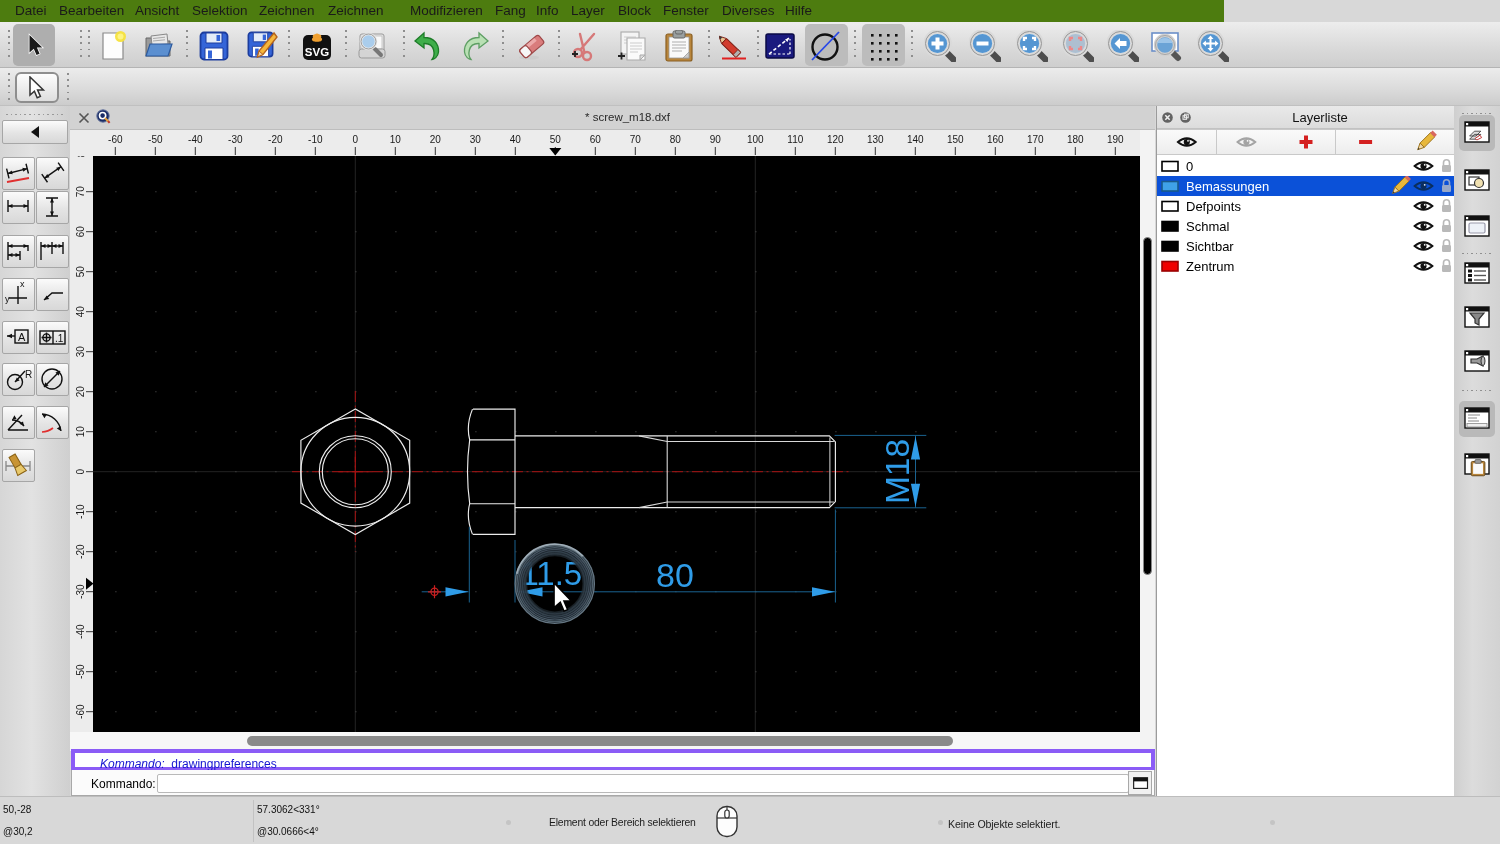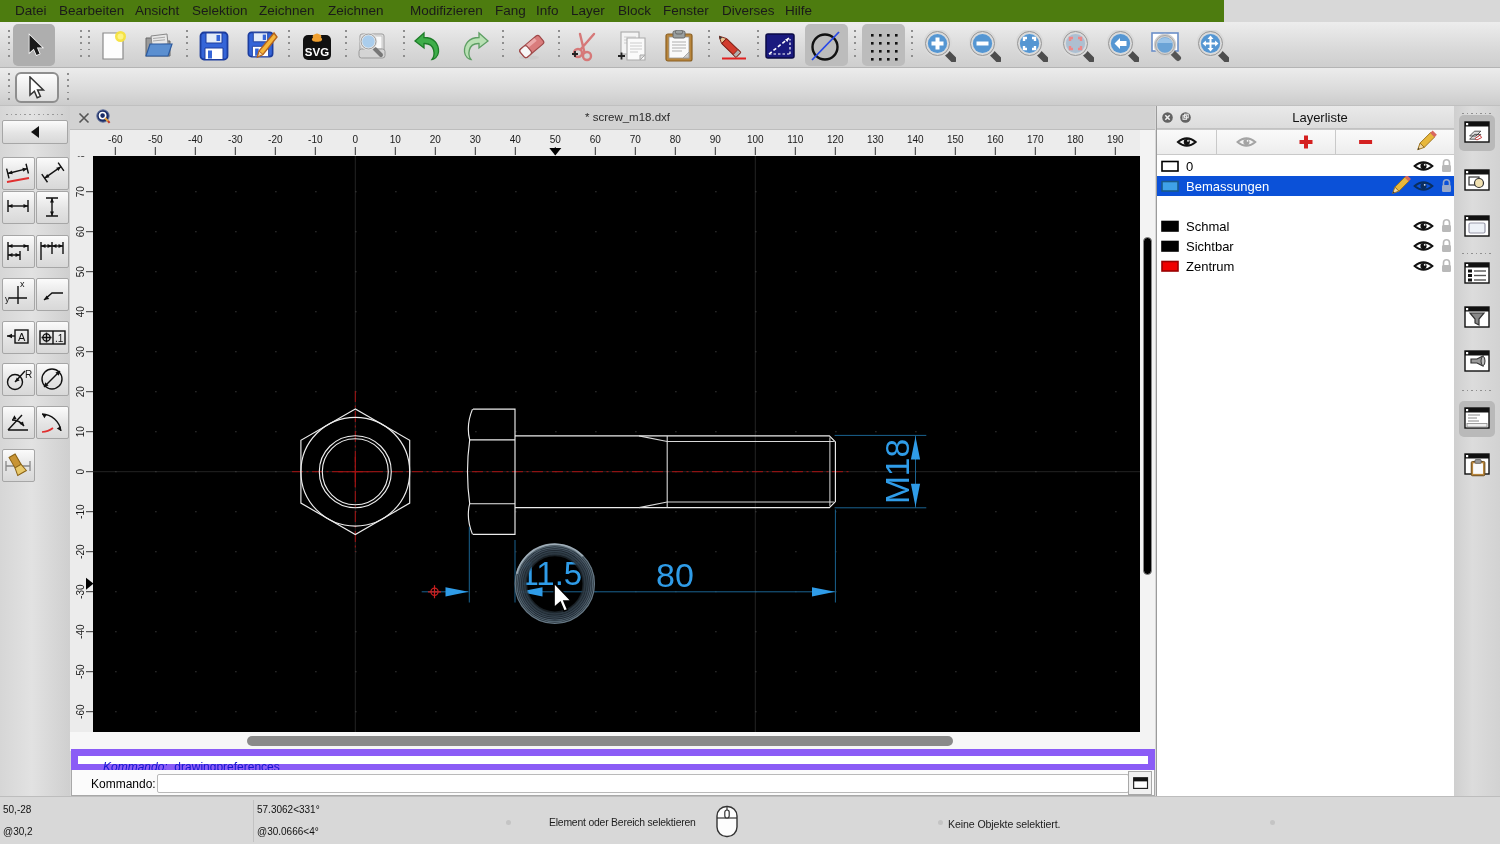--- a/index.html
+++ b/index.html
@@ -33,21 +33,21 @@
  text-align:center;font-size:13px;color:#111;padding-top:4px;text-indent:28px;}
 #rptools{position:absolute;left:0;top:23px;width:298px;height:26px;}
 .rpcell{position:absolute;top:0;height:26px;border:1px solid #c9c9c9;border-left:none;
  background:linear-gradient(#fafafa,#ededed);}
 .lrow{position:absolute;left:0;width:298px;height:20px;font-size:13px;color:#000;}
 #dock{position:absolute;left:1454px;top:106px;width:46px;height:694px;
  background:linear-gradient(90deg,#cfcfcf,#dcdcdc 40%,#d2d2d2);}
 .dockbtn{position:absolute;left:5px;width:36px;height:36px;border-radius:5px;}
 .pressed{background:#b9b9b9;}
 #cmdhist{position:absolute;left:71px;top:749px;width:1084px;height:22px;background:#fff;
- border:7px solid #8b5cf6;font-size:12px;color:#1515d0;padding:4px 0 0 25px;}
+ border:4px solid #8b5cf6;font-size:12px;color:#1515d0;padding:4px 0 0 25px;}
 #cmdrow{position:absolute;left:71px;top:770px;width:1084px;height:26px;background:#fbfbfb;
  border:1px solid #a8a8a8;border-top:none;}
 #cmdfield{position:absolute;left:85px;top:3.5px;width:972px;height:19px;background:#fff;
  border:1px solid #b9b9b9;border-radius:2px;}
 #cmdbtn{position:absolute;left:1056px;top:1px;width:24px;height:24px;background:#f0f0f0;
  border:1px solid #a8a8a8;}
 #statusbar{position:absolute;left:0;top:796px;width:1500px;height:48px;background:#d8d8d8;
  border-top:1px solid #bdbdbd;font-size:10px;color:#111;padding-left:24px;}
 .st{position:absolute;}
 </style></head><body>
@@ -616,20 +616,33 @@
         <g opacity="0.9">
           <path d="M257.5 10 Q266.5 2.5 275.5 10 Q266.5 17.5 257.5 10 Z" fill="none" stroke="#0a2a50" stroke-width="1.7"></path>
           <circle cx="266.5" cy="10" r="3.1" fill="#0a2a50"></circle>
           <circle cx="267.7" cy="8.8" r="0.9" fill="#fff"></circle>
         </g>
         <path d="M286.5 9.0 v-2.2 a3 3 0 0 1 6 0 v2.2" fill="none" stroke="#98a8c8" stroke-width="1.6"></path>
         <rect x="285.0" y="9.0" width="9" height="7" rx="1.2" fill="#98a8c8"></rect>
       </svg>
       <div class="abs" style="left:29px;top:3px;">Bemassungen</div>
     </div>
+    <div class="lrow" style="top:90px;">
+      <svg class="abs" style="left:0;top:0" width="298" height="20" viewBox="0 0 298 20">
+        <rect x="5" y="5.5" width="16" height="9.5" fill="#fff" stroke="#000" stroke-width="1.6"></rect>
+        <g opacity="1.0">
+          <path d="M257.5 10 Q266.5 2.5 275.5 10 Q266.5 17.5 257.5 10 Z" fill="none" stroke="#111" stroke-width="1.7"></path>
+          <circle cx="266.5" cy="10" r="3.1" fill="#111"></circle>
+          <circle cx="267.7" cy="8.8" r="0.9" fill="#fff"></circle>
+        </g>
+        <path d="M286.5 9.0 v-2.2 a3 3 0 0 1 6 0 v2.2" fill="none" stroke="#b9b9b9" stroke-width="1.6"></path>
+        <rect x="285.0" y="9.0" width="9" height="7" rx="1.2" fill="#b9b9b9"></rect>
+      </svg>
+      <div class="abs" style="left:29px;top:3px;">Defpoints</div>
+    </div>
     <div class="lrow" style="top:110px;text-decoration:underline;">
       <svg class="abs" style="left:0;top:0" width="298" height="20" viewBox="0 0 298 20">
         <rect x="5" y="5.5" width="16" height="9.5" fill="#000" stroke="#000" stroke-width="1.6"></rect>
         <g opacity="1.0">
           <path d="M257.5 10 Q266.5 2.5 275.5 10 Q266.5 17.5 257.5 10 Z" fill="none" stroke="#111" stroke-width="1.7"></path>
           <circle cx="266.5" cy="10" r="3.1" fill="#111"></circle>
           <circle cx="267.7" cy="8.8" r="0.9" fill="#fff"></circle>
         </g>
         <path d="M286.5 9.0 v-2.2 a3 3 0 0 1 6 0 v2.2" fill="none" stroke="#b9b9b9" stroke-width="1.6"></path>
         <rect x="285.0" y="9.0" width="9" height="7" rx="1.2" fill="#b9b9b9"></rect>

